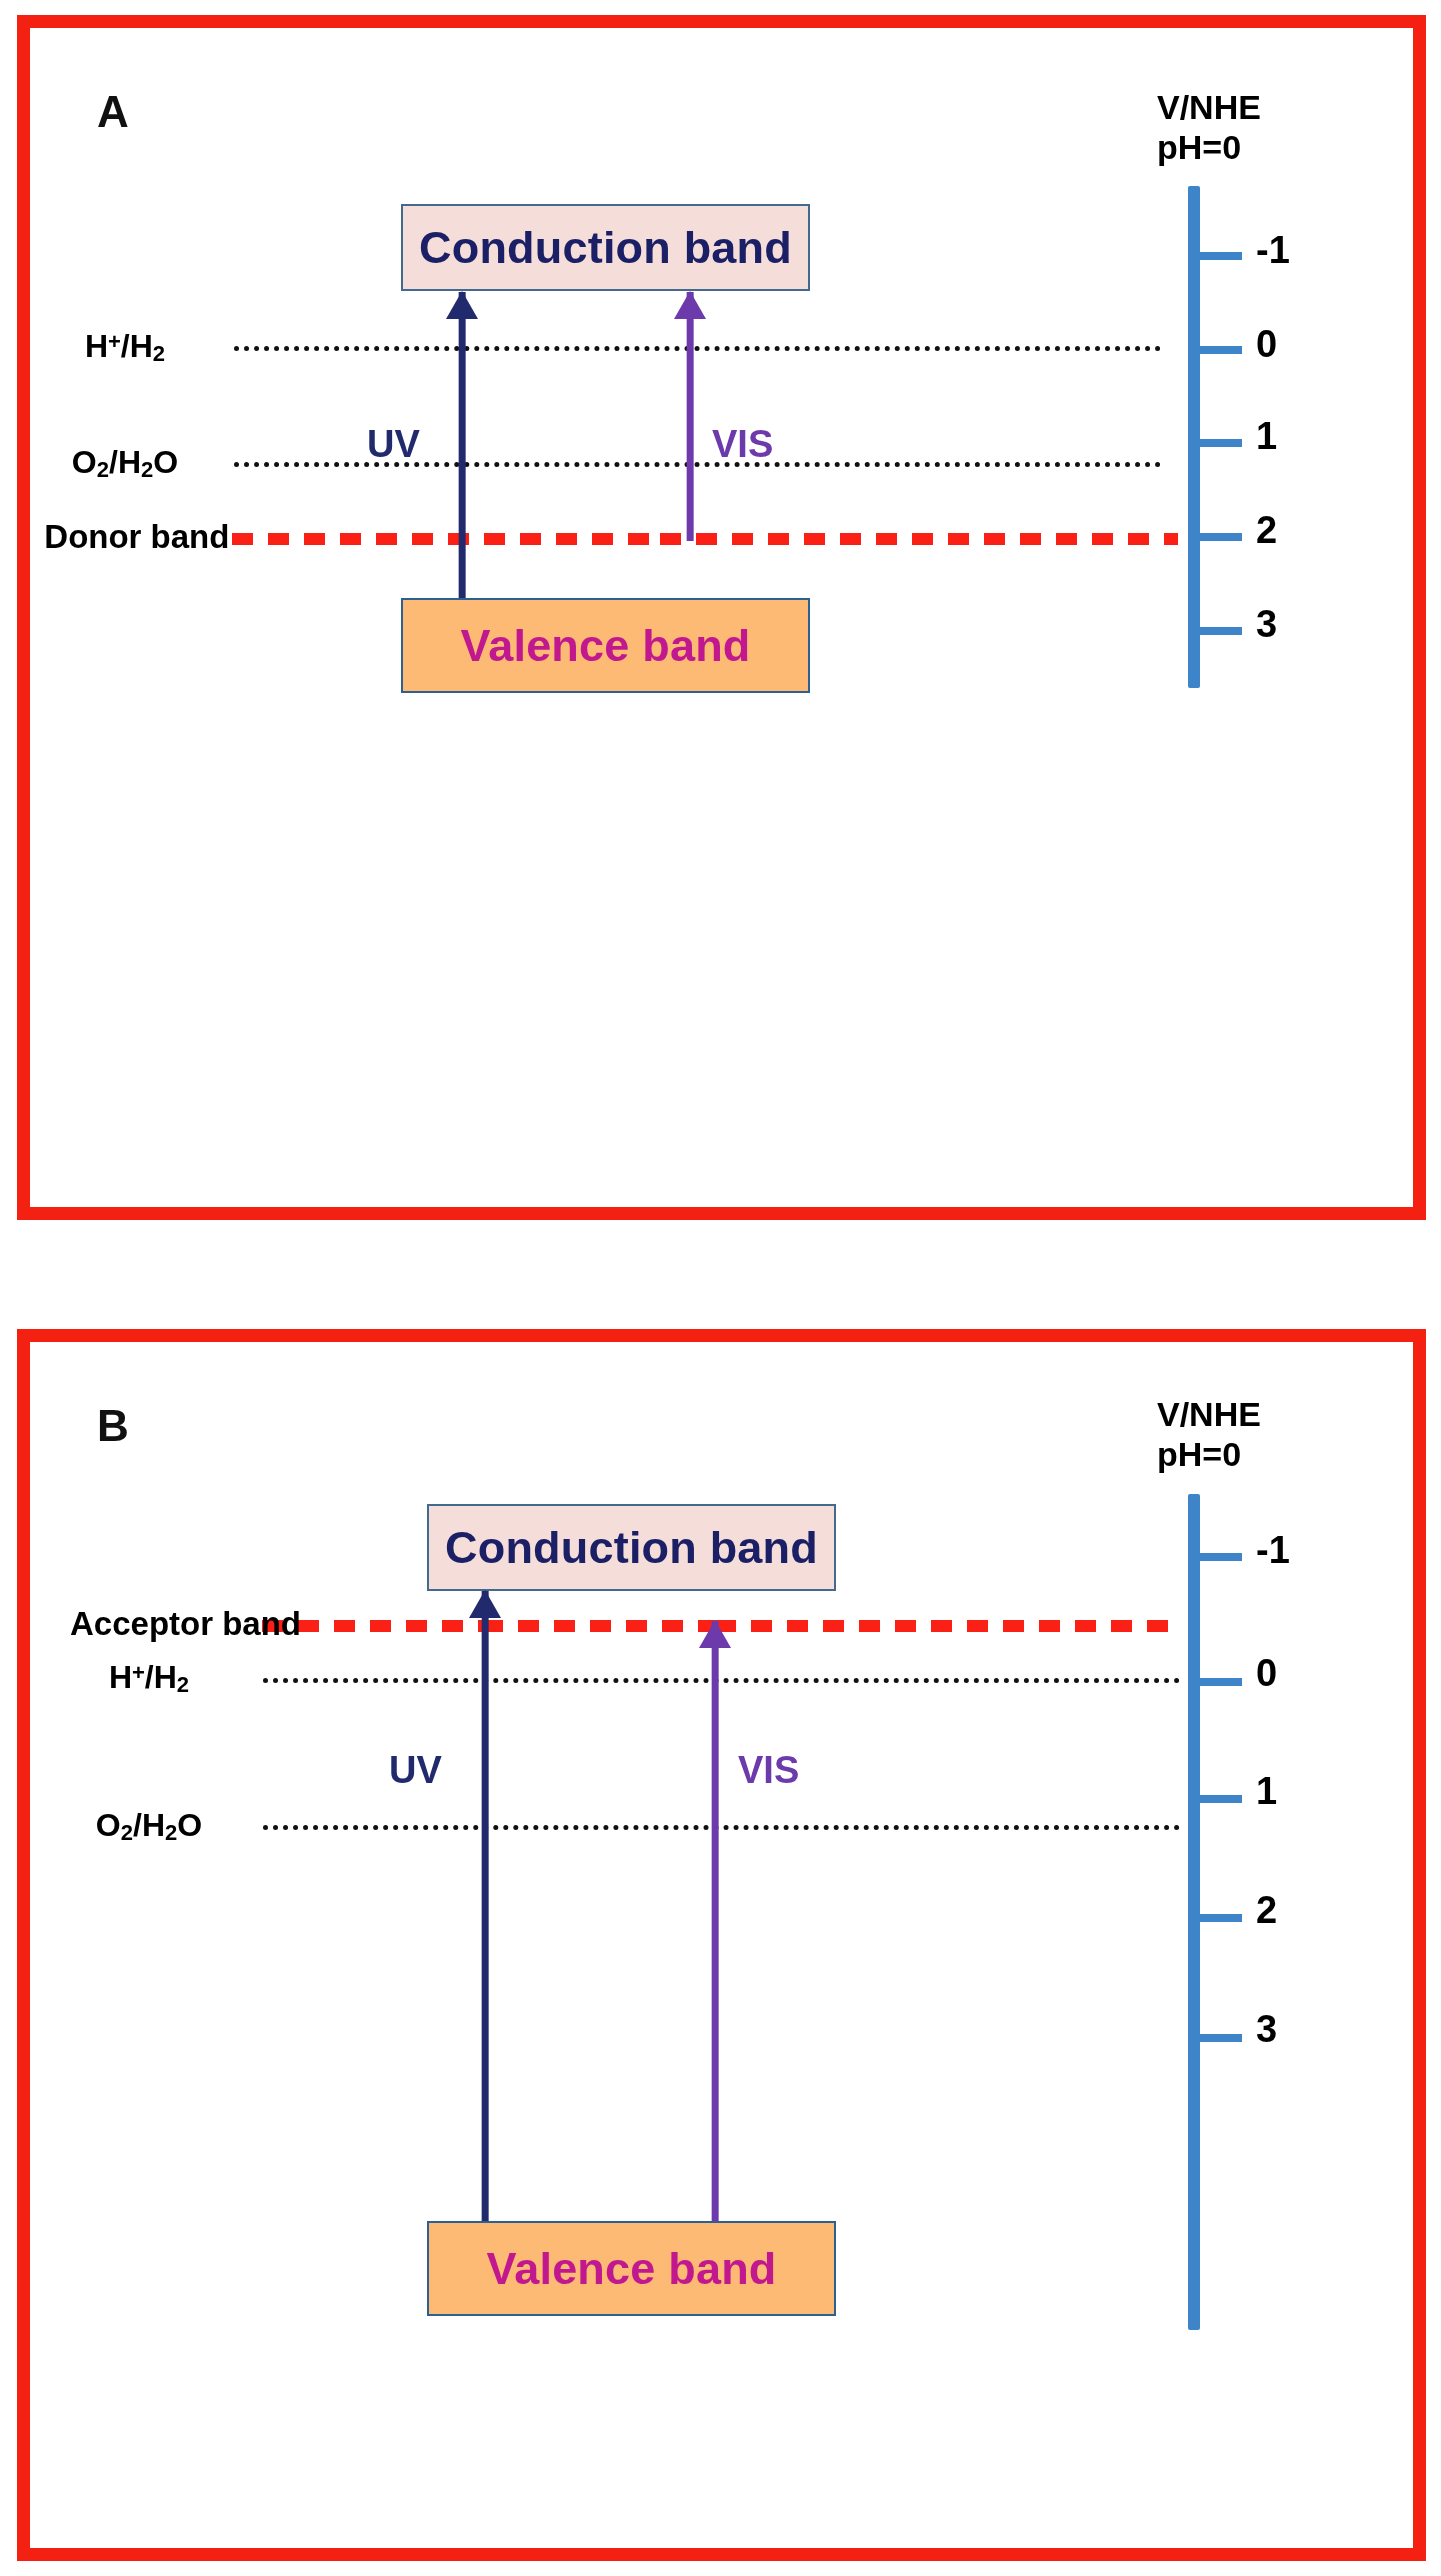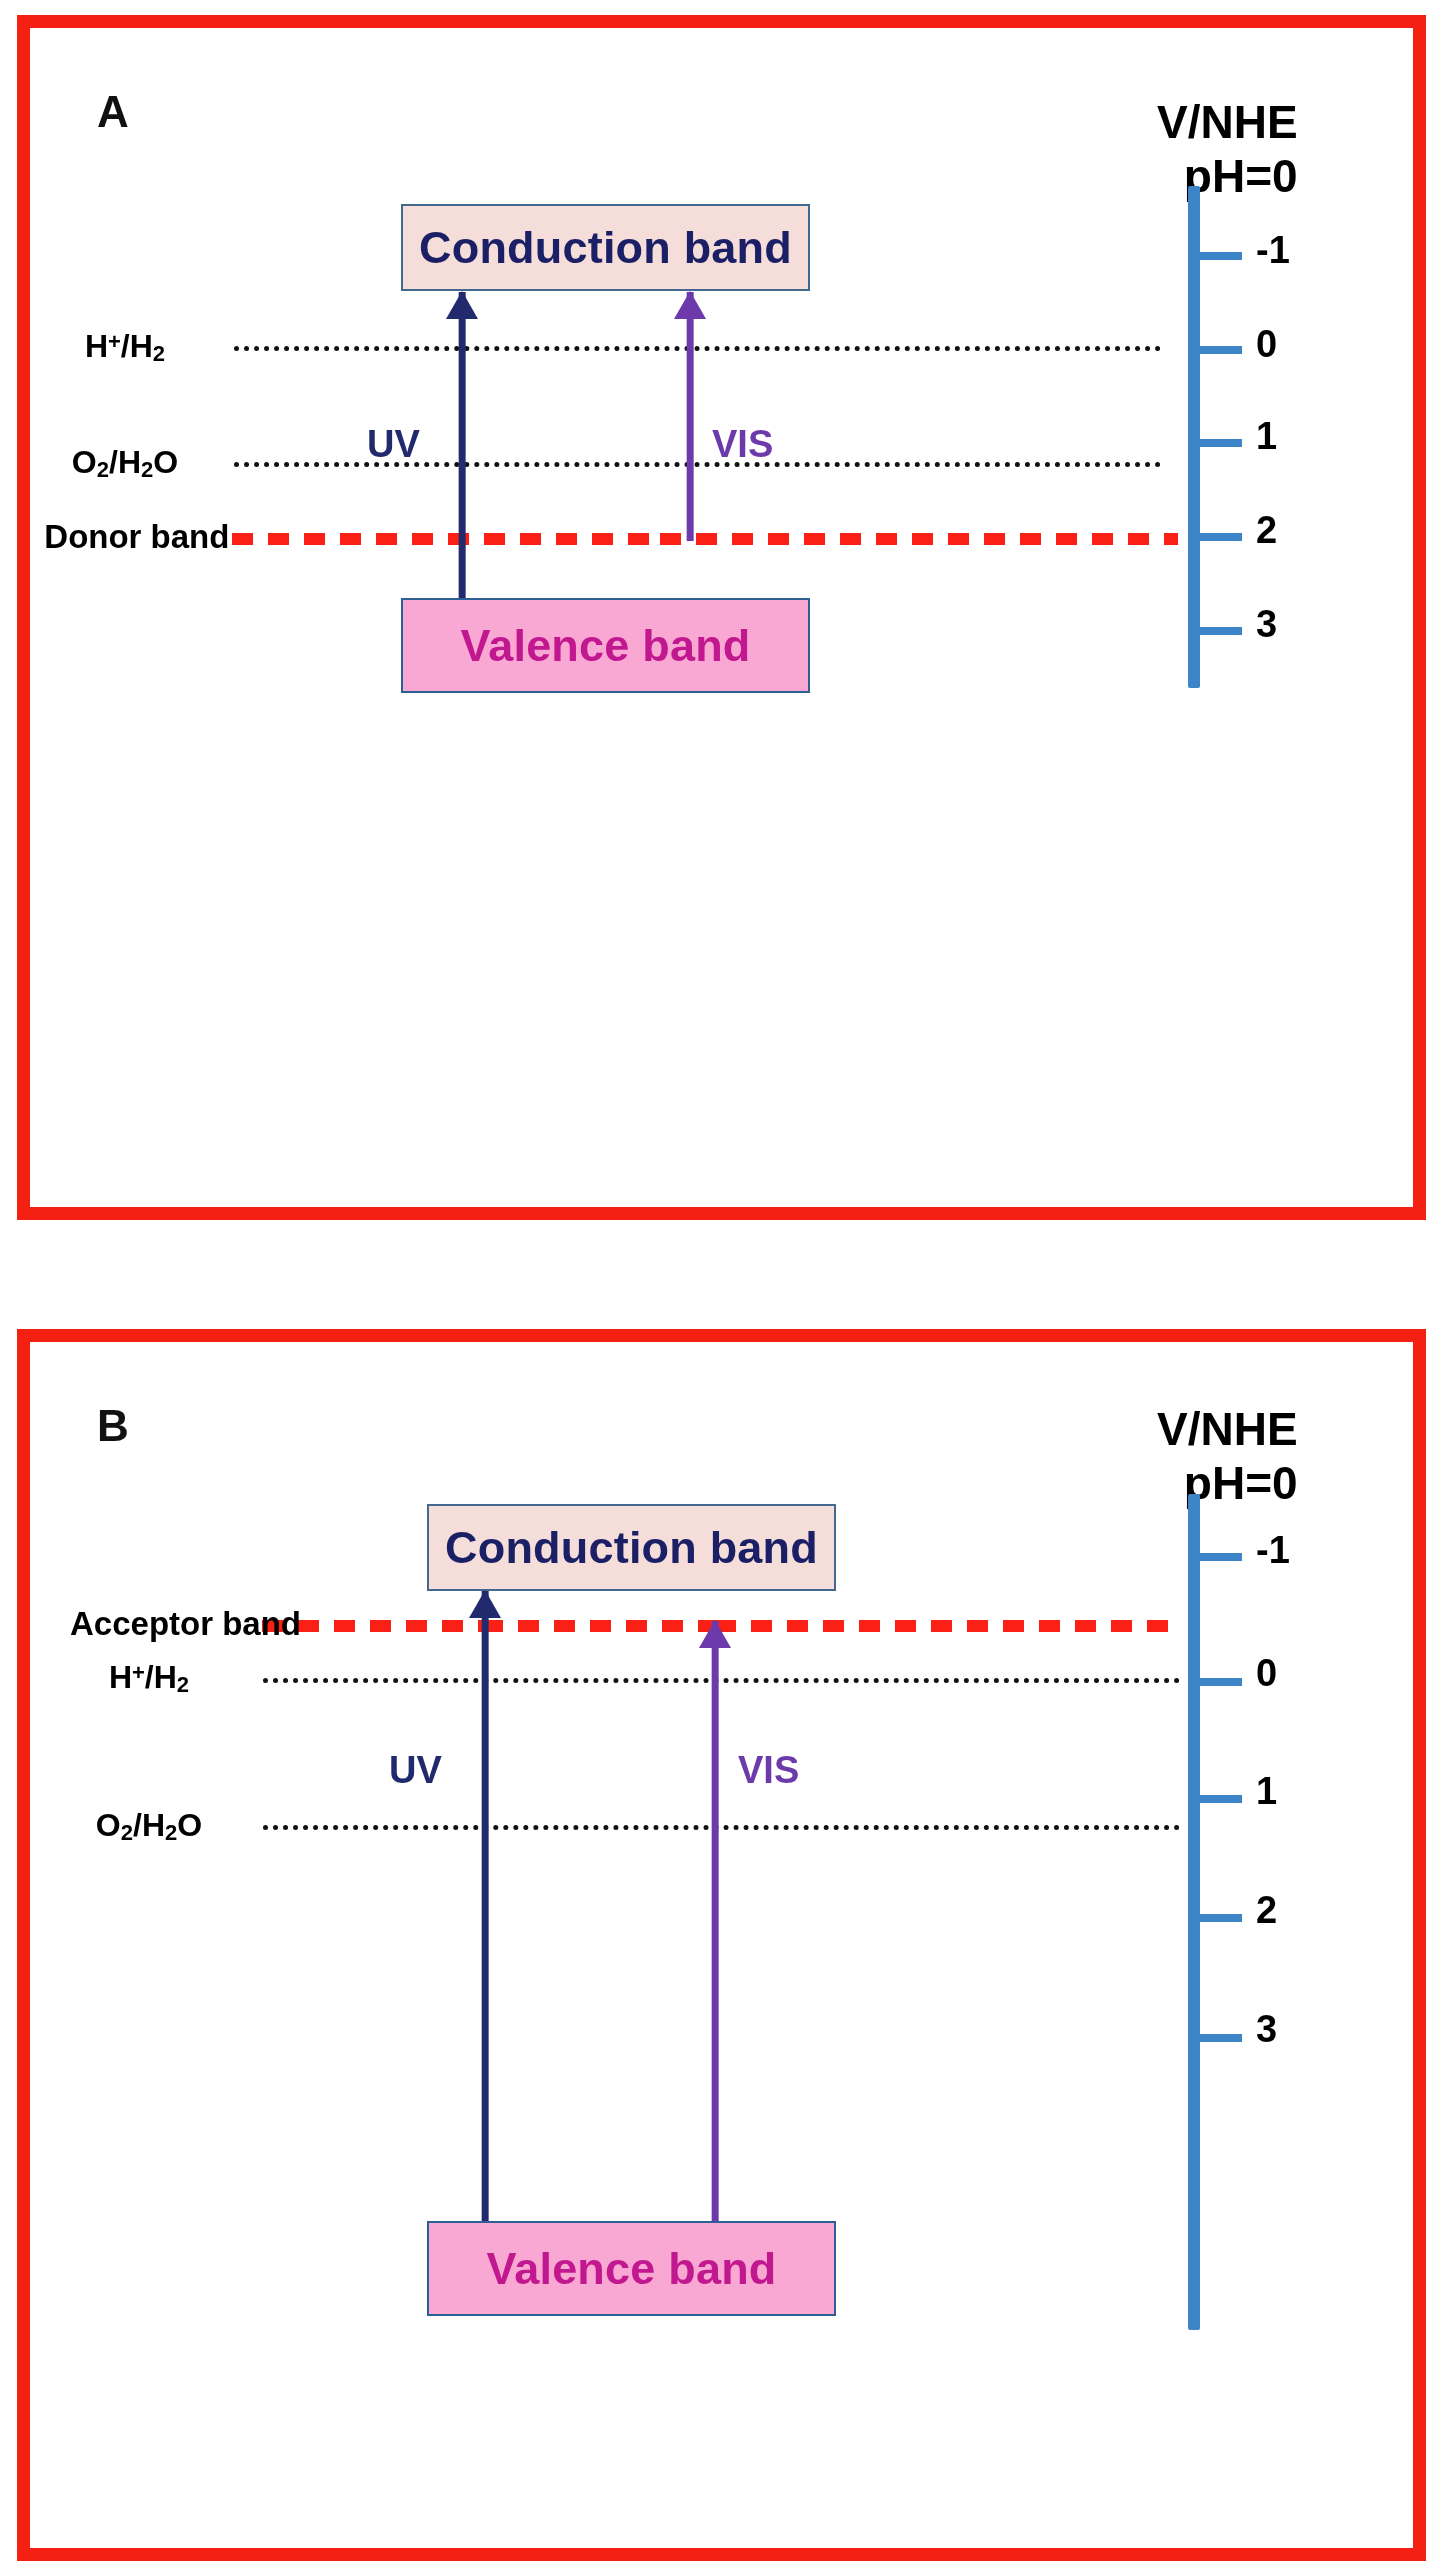--- a/index.html
+++ b/index.html
@@ -36,21 +36,21 @@
     font-weight:700;letter-spacing:0.2px;
     white-space:nowrap;
   }
   .cb{
     background:#f5ded9;
     border:2.9px solid #44698f;
     color:#1b1f66;
     font-size:45px;
   }
   .vb{
-    background:#f9a8d4;
+    background:#fdba74;
     border:2.9px solid #2c5f92;
     color:#c2188f;
     font-size:45px;
   }
 
   
   .dotline{
     position:absolute;height:0;
     border-top:5.7px dotted #111111;
   }
@@ -94,22 +94,22 @@
   .arrow .shaft{background:currentColor;}
 
   .raylabel{
     position:absolute;font-size:38px;font-weight:700;white-space:nowrap;margin-top:32px;
   }
   .raylabel.uv{color:#222a6e;}
   .raylabel.vis{color:#6c3aab;}
 
   
   .axis-title{
-    position:absolute;font-size:46px;font-weight:700;color:#000;
-    white-space:nowrap;text-align:right;line-height:1.18;margin-top:8px;
+    position:absolute;font-size:34px;font-weight:700;color:#000;
+    white-space:nowrap;text-align:left;line-height:1.18;
   }
   .axis-bar{
     position:absolute;width:12.4px;background:#3d85c8;border-radius:1.9px;
   }
   .tick{
     position:absolute;height:7.6px;width:42px;background:#3d85c8;
   }
   .ticklabel{
     position:absolute;font-size:38px;font-weight:700;color:#000;
     white-space:nowrap;

